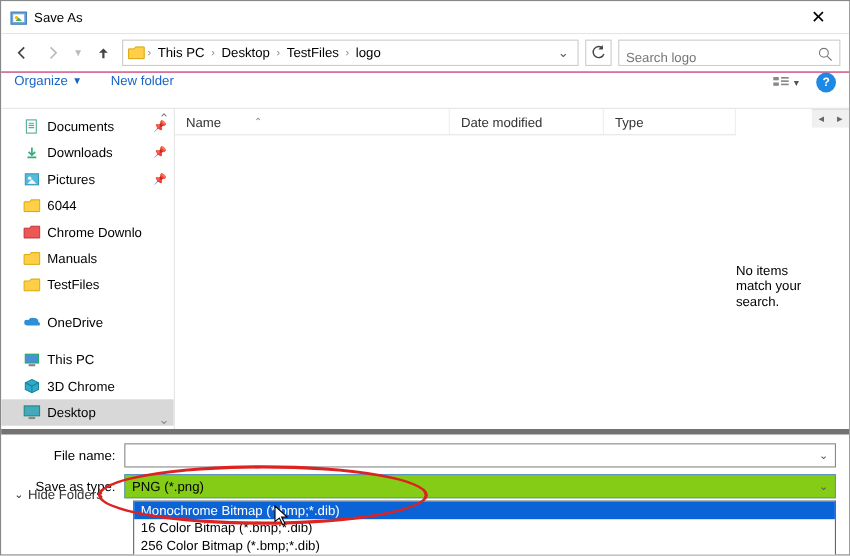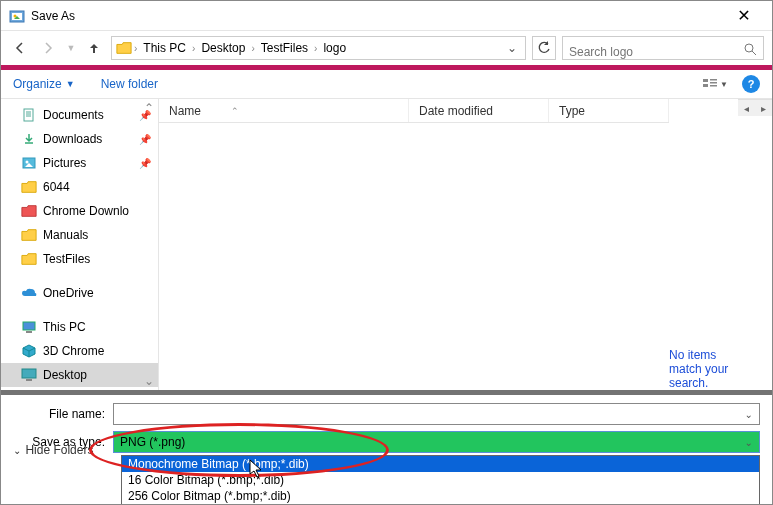--- a/index.html
+++ b/index.html
@@ -16,41 +16,41 @@
 .folder-icon { width: 18px; height: 16px; fill: #ffcf48; stroke: #d9a500; }
 .breadcrumbs { flex: 1; border: 1px solid #ccc; height: 24px; display: flex; align-items: center; padding: 0 4px; gap: 2px; }
 .crumb { padding: 0 4px; }
 .sep { color: #888; font-size: 10px; }
 .breadcrumbs .drop { margin-left: auto; color: #555; padding: 0 4px; }
 .refresh { width: 24px; height: 24px; border: 1px solid #ccc; display: inline-flex; align-items: center; justify-content: center; }
 .search { width: 202px; height: 24px; border: 1px solid #ccc; display: flex; align-items: flex-end; padding: 0 6px; color: #888; }
 .search input { border: none; outline: none; flex: 1; font-size: 12px; color: #333; }
 .search .s-icon { color: #888; }
 
-.toolbar { height: 34px; border-top: 5px solid #be185d; border-bottom: 1px solid #e5e5e5; display: flex; align-items: center; padding: 0 12px; gap: 26px; }
+.toolbar { height: 34px; border-top: 1px solid #be185d; border-bottom: 1px solid #e5e5e5; display: flex; align-items: flex-start; padding: 0 12px; gap: 26px; }
 .toolbar .organize { color: #1864c7; display: flex; align-items: center; gap: 4px; }
 .toolbar .newfolder { color: #1864c7; }
 .toolbar .right { margin-left: auto; display: flex; align-items: center; gap: 14px; color: #555; }
 .help { width: 18px; height: 18px; border-radius: 50%; background: #1e88e5; color: #fff; display: inline-flex; align-items: center; justify-content: center; font-weight: bold; font-size: 11px; }
 
 .body { display: flex; height: 291px; }
 .tree { width: 158px; border-right: 1px solid #e5e5e5; overflow: hidden; position: relative; }
 .tree-inner { padding: 4px 0; }
 .tree-item { display: flex; align-items: center; height: 24px; padding-left: 20px; gap: 6px; white-space: nowrap; }
 .tree-item.indent { padding-left: 20px; }
 .tree-item.sel { background: #d8d8d8; }
 .pin { color: #999; font-size: 10px; margin-left: auto; margin-right: 6px; }
 .ico { width: 16px; height: 14px; display: inline-flex; align-items: center; justify-content: center; }
 .tree-scroll-hint { position: absolute; right: 0; top: 0; bottom: 0; width: 14px; display: flex; flex-direction: column; justify-content: space-between; color: #888; font-size: 9px; padding: 2px 0; }
 
 .main { flex: 1; display: flex; flex-direction: row; }
 .cols { height: 24px; border-bottom: 1px solid #e5e5e5; display: flex; align-items: center; color: #333; }
 .col { padding: 0 10px; border-right: 1px solid #eee; height: 100%; display: flex; align-items: center; }
 .col .sort { margin-left: 30px; color: #888; font-size: 9px; }
-.content { flex: 1; display: flex; align-items: flex-end; justify-content: center; padding-top: 30px; color: #1d4ed8; }
+.content { flex: 1; display: flex; align-items: center; justify-content: center; padding-top: 30px; color: #000000; }
 .hscroll { height: 17px; background: #f0f0f0; border-top: 1px solid #e0e0e0; display: flex; align-items: center; }
 .hscroll .arr { width: 17px; text-align: center; color: #666; font-size: 10px; }
 .hscroll .track { flex: 1; height: 100%; position: relative; }
 
 .bottom { border-top: 5px solid #737373; padding: 8px 12px 6px 12px; position: relative; }
 .row { display: flex; align-items: center; margin-bottom: 6px; }
 .row label { width: 100px; text-align: right; padding-right: 8px; }
 .row .field { flex: 1; height: 22px; border: 1px solid #888; display: flex; align-items: center; padding: 0 6px; position: relative; background: #fff; }
 .row .field .caret { margin-left: auto; color: #555; font-size: 10px; }
 .dropdown-list { position: absolute; left: 120px; right: 12px; top: 60px; border: 1px solid #666; background: #fff; z-index: 5; }
@@ -282,21 +282,21 @@
 
 <div class="bottom">
   <div class="row">
     <label>File name:</label>
     <div class="field">
       <span class="caret">⌄</span>
     </div>
   </div>
   <div class="row">
     <label>Save as type:</label>
-    <div class="field" style="background:#22c55e;border-color:#5a8fd6;">
+    <div class="field" style="background:#84cc16;border-color:#5a8fd6;">
       <span>PNG (*.png)</span>
       <span class="caret">⌄</span>
     </div>
   </div>
 
   <div class="dropdown-list">
     <div class="opt hl">Monochrome Bitmap (*.bmp;*.dib)</div>
     <div class="opt">16 Color Bitmap (*.bmp;*.dib)</div>
     <div class="opt">256 Color Bitmap (*.bmp;*.dib)</div>
     <div class="opt">24-bit Bitmap (*.bmp;*.dib)</div>

